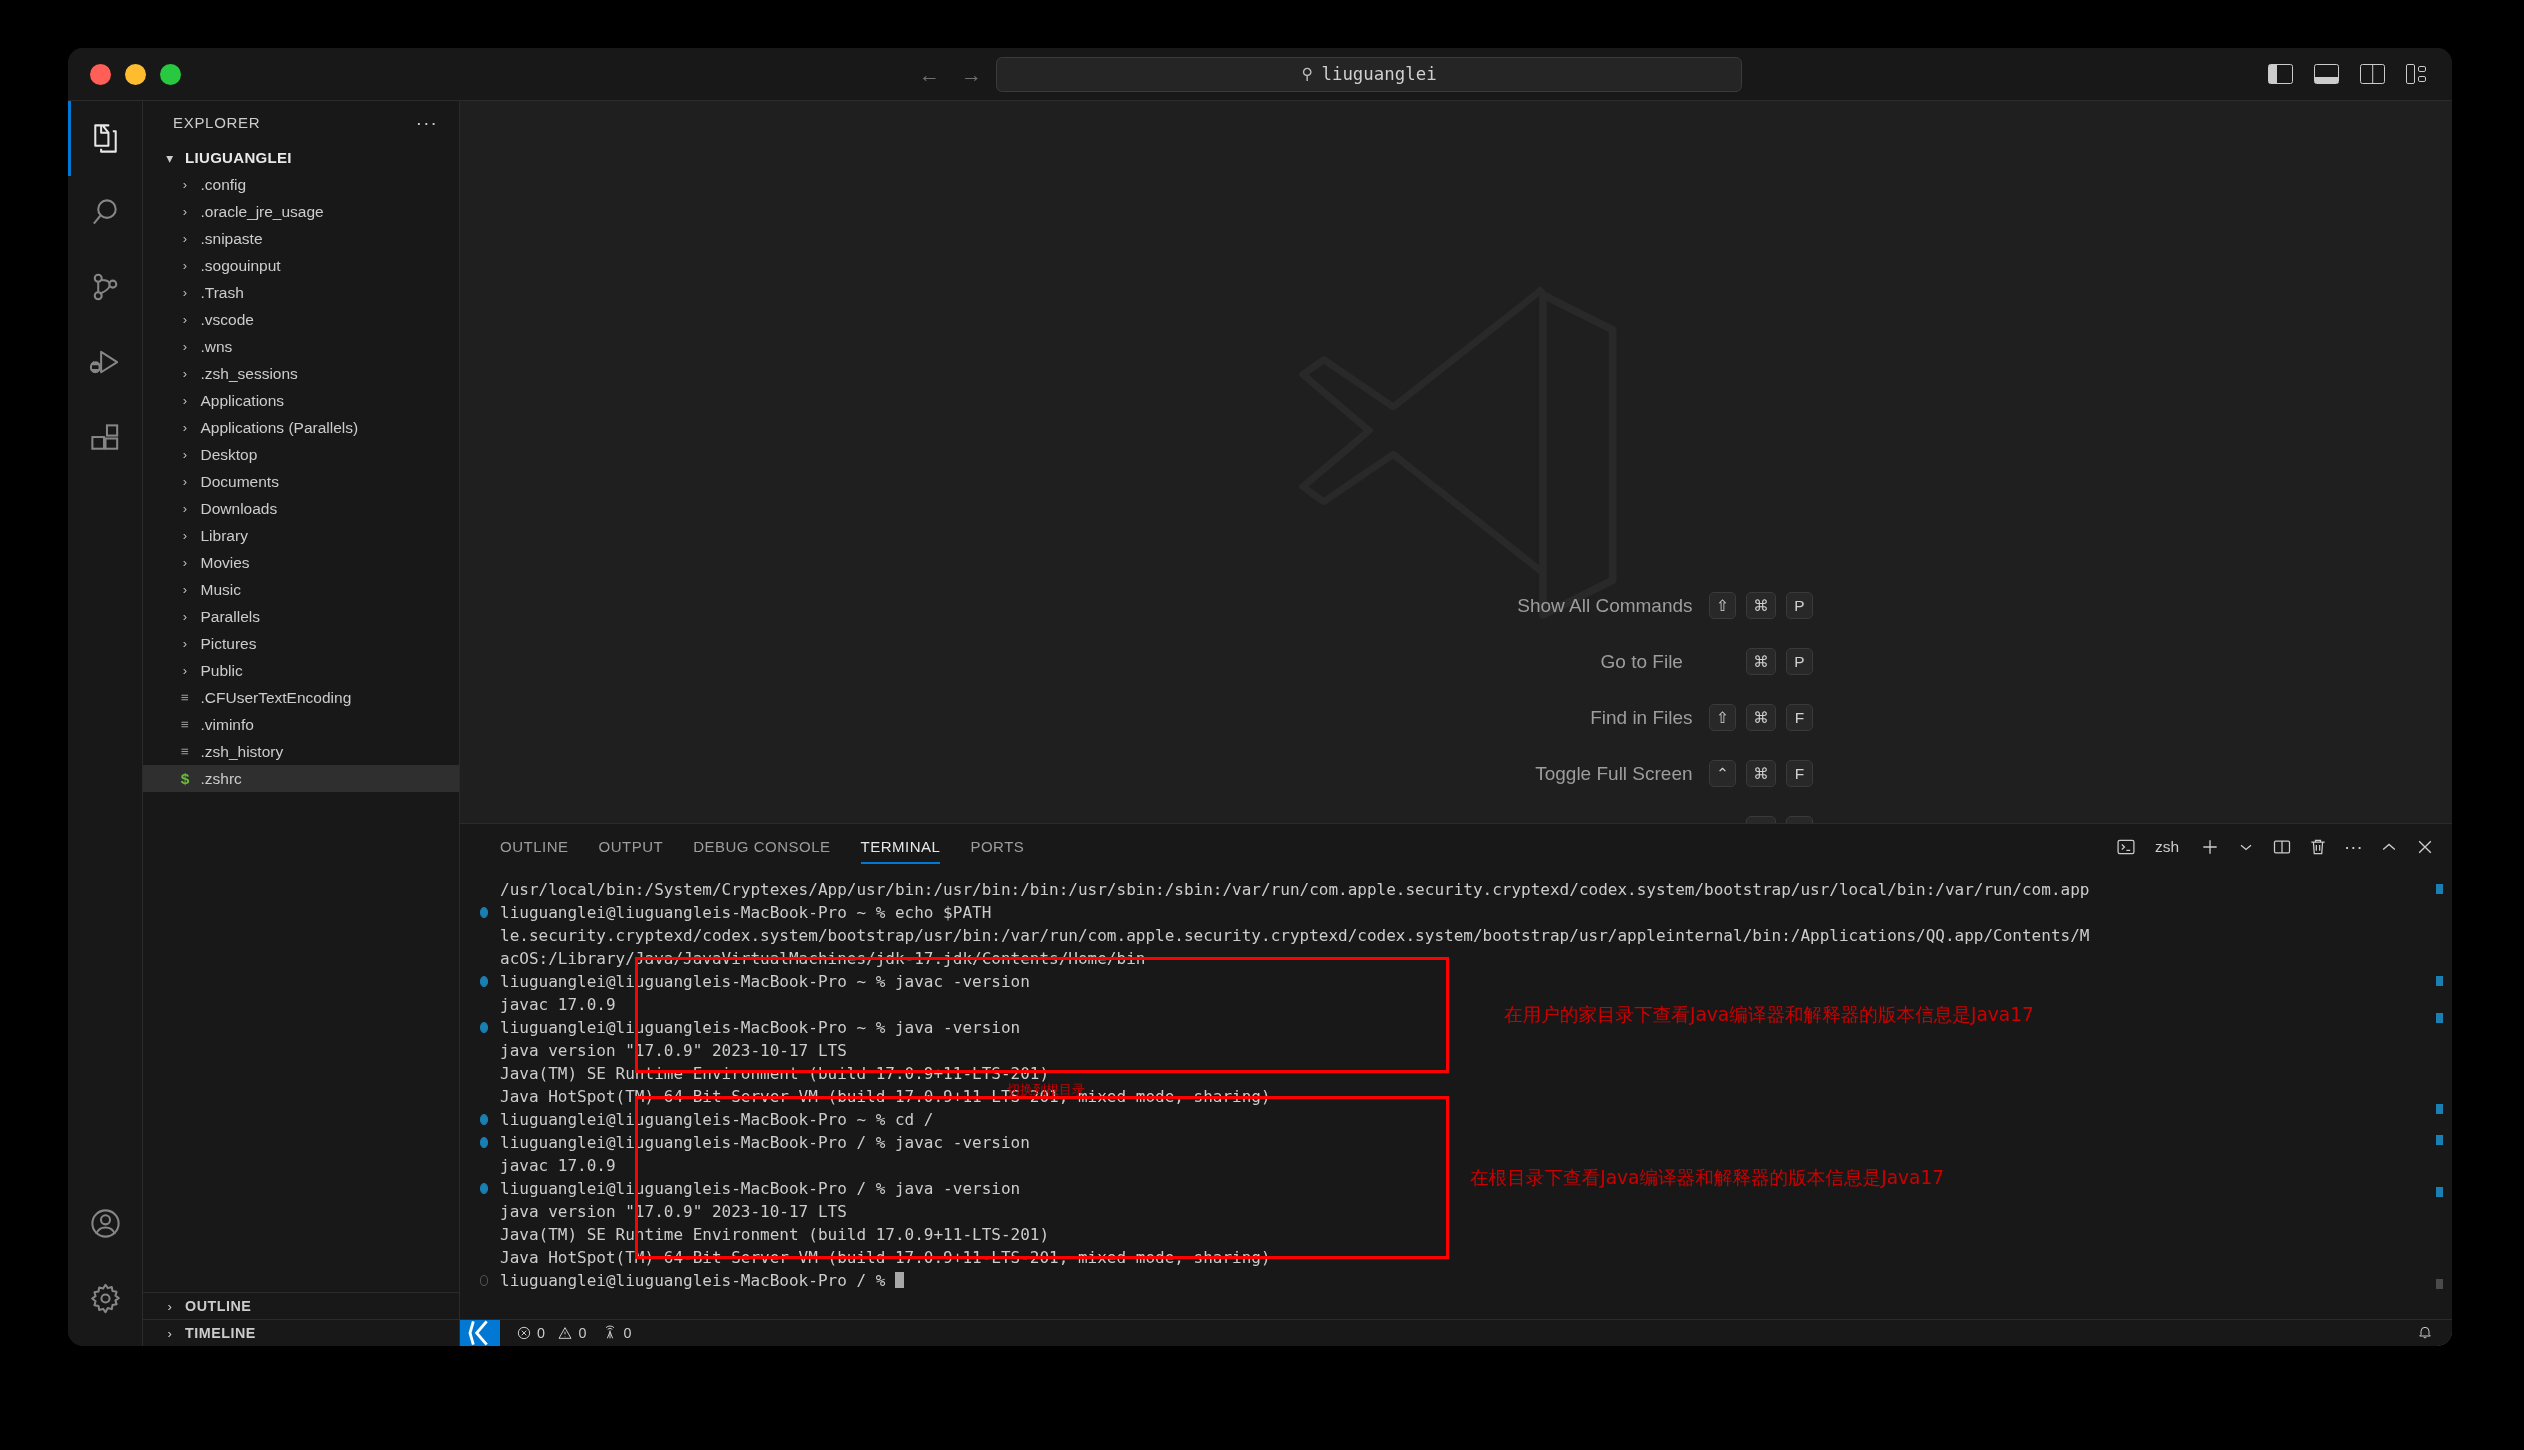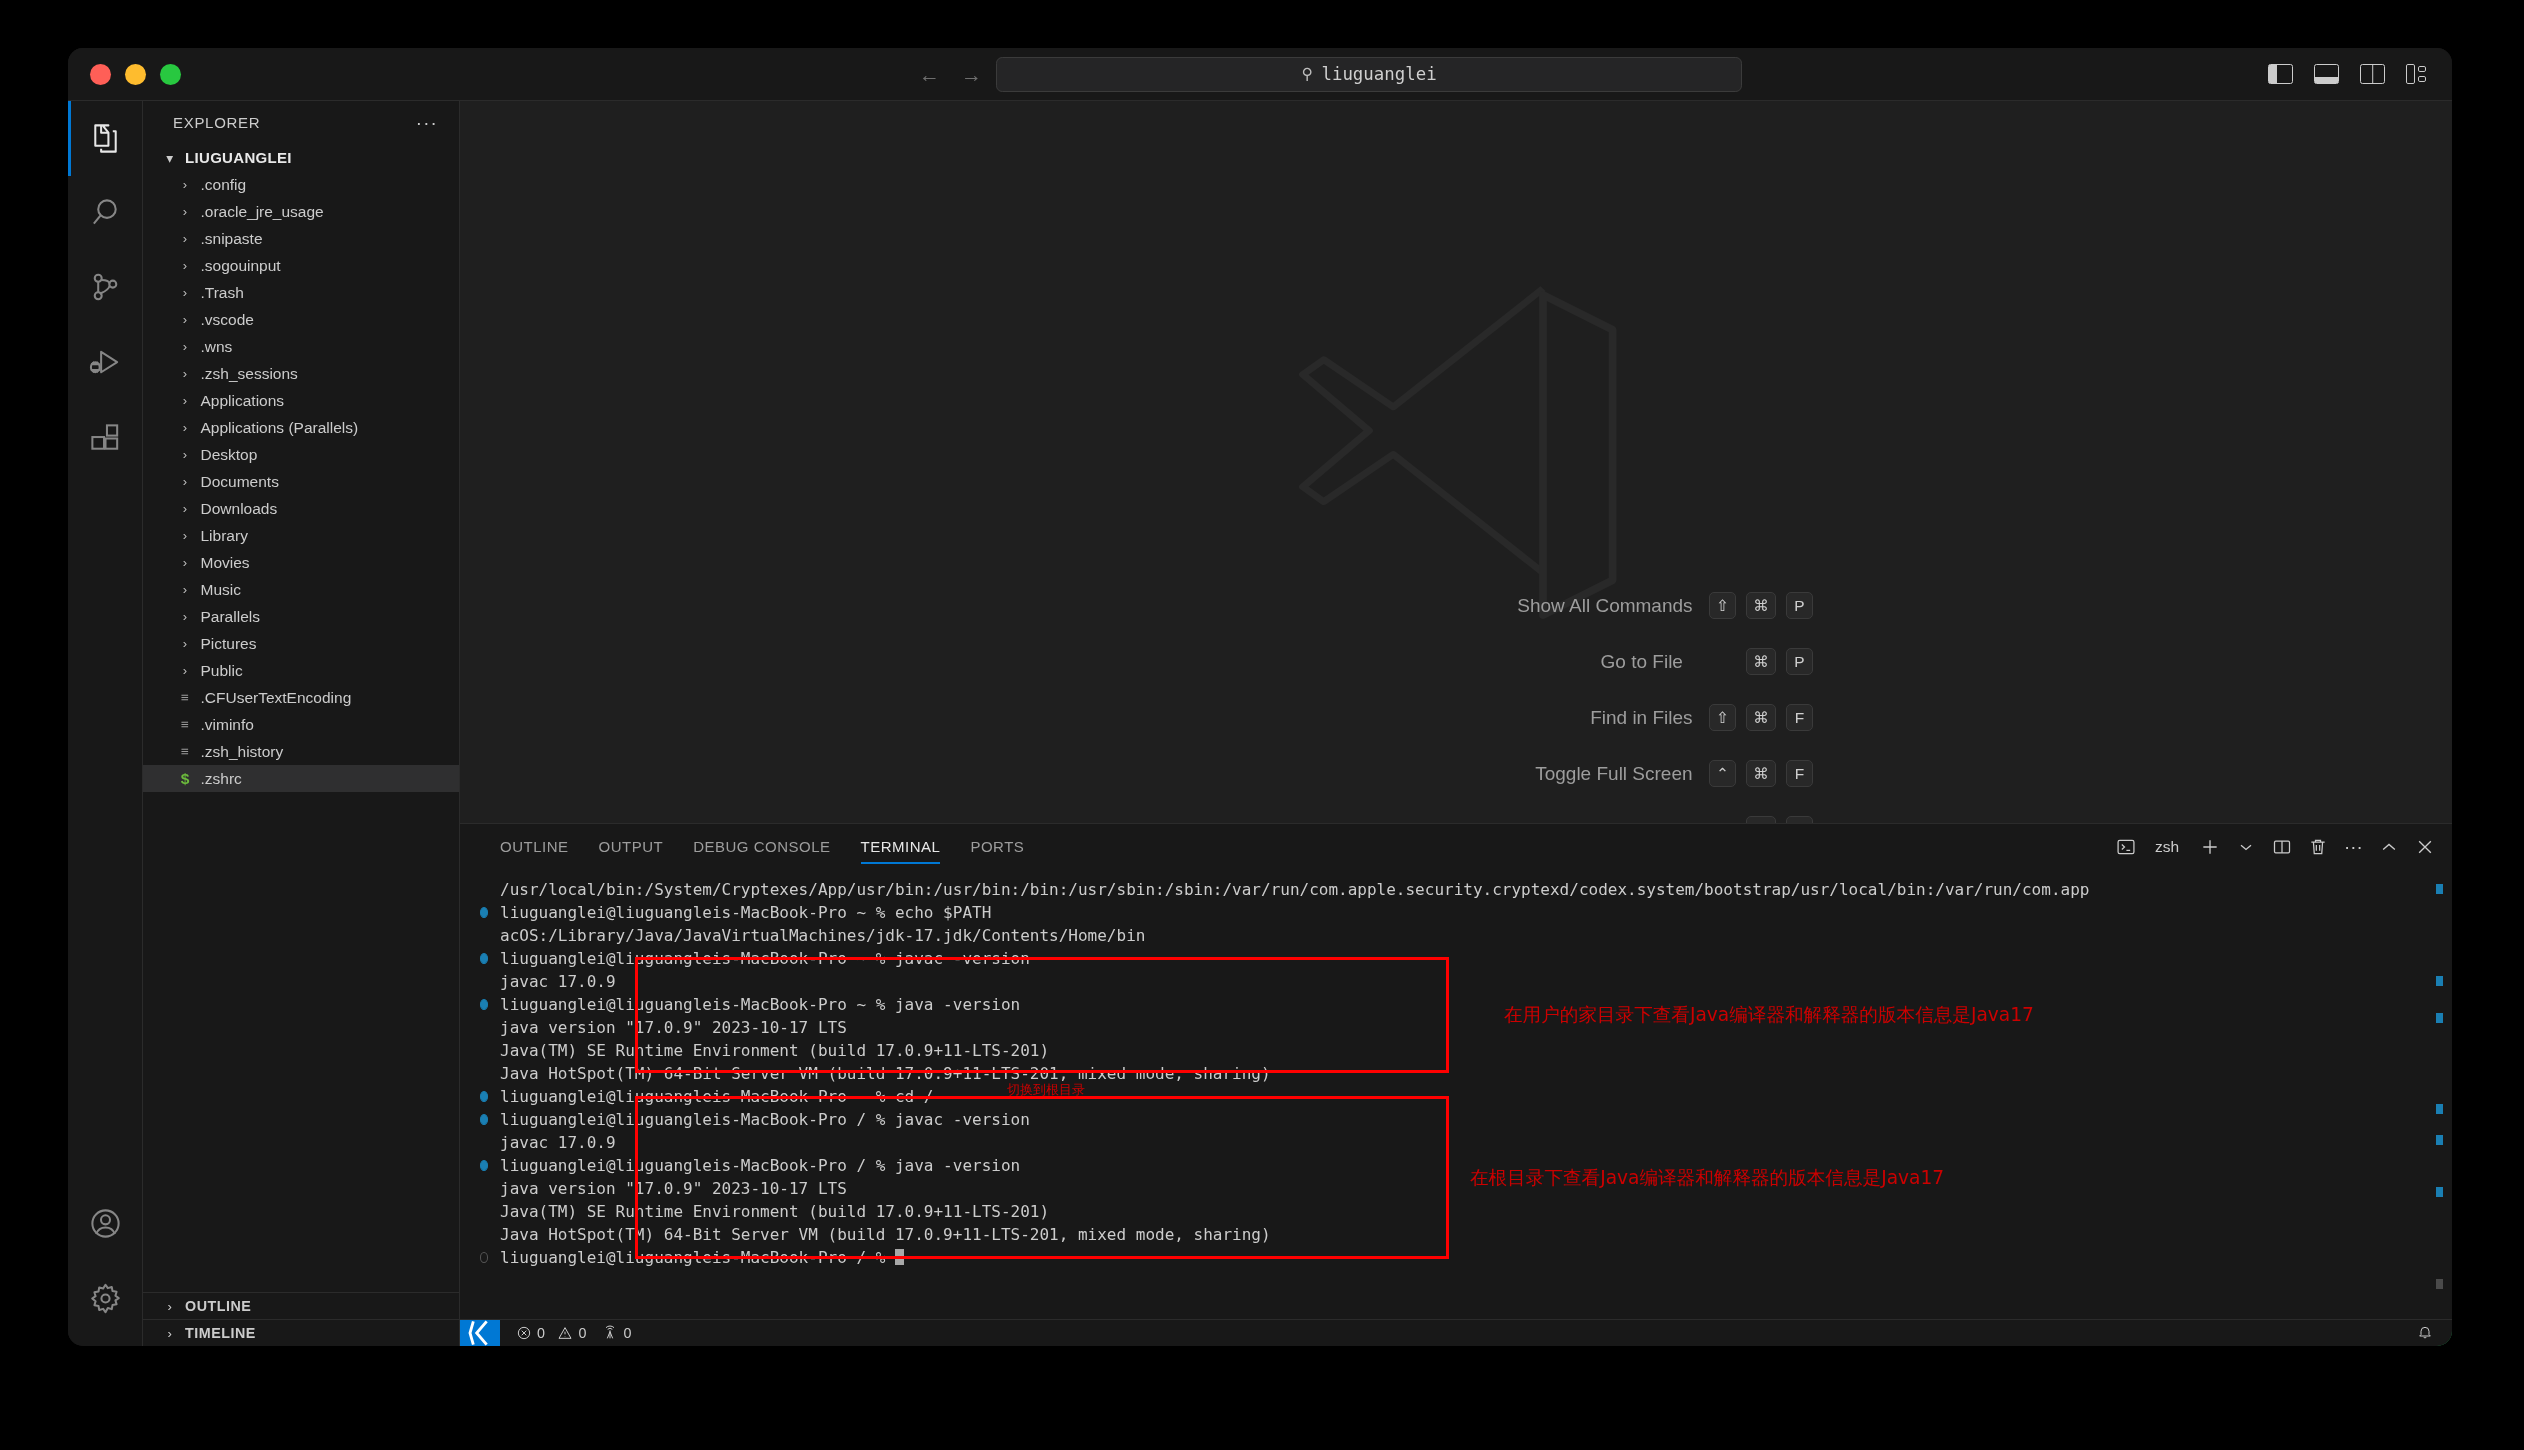--- a/index.html
+++ b/index.html
@@ -600,20 +600,21 @@
                     <path d="M5 5l14 14M19 5L5 19"></path>
                   </svg>
               </span>
             </div>
           </div>
 
           <div class="terminal">
             <div id="tlines">
                 <div class="tline"><span>/usr/local/bin:/System/Cryptexes/App/usr/bin:/usr/bin:/bin:/usr/sbin:/sbin:/var/run/com.apple.security.cryptexd/codex.system/bootstrap/usr/local/bin:/var/run/com.app</span></div>
                 <div class="tline"><span class="deco ok"></span><span>liuguanglei@liuguangleis-MacBook-Pro ~ % echo $PATH</span></div>
+                <div class="tline"><span>le.security.cryptexd/codex.system/bootstrap/usr/bin:/var/run/com.apple.security.cryptexd/codex.system/bootstrap/usr/appleinternal/bin:/Applications/QQ.app/Contents/M</span></div>
                 <div class="tline"><span>acOS:/Library/Java/JavaVirtualMachines/jdk-17.jdk/Contents/Home/bin</span></div>
                 <div class="tline"><span class="deco ok"></span><span>liuguanglei@liuguangleis-MacBook-Pro ~ % javac -version</span></div>
                 <div class="tline"><span>javac 17.0.9</span></div>
                 <div class="tline"><span class="deco ok"></span><span>liuguanglei@liuguangleis-MacBook-Pro ~ % java -version</span></div>
                 <div class="tline"><span>java version "17.0.9" 2023-10-17 LTS</span></div>
                 <div class="tline"><span>Java(TM) SE Runtime Environment (build 17.0.9+11-LTS-201)</span></div>
                 <div class="tline"><span>Java HotSpot(TM) 64-Bit Server VM (build 17.0.9+11-LTS-201, mixed mode, sharing)</span></div>
                 <div class="tline"><span class="deco ok"></span><span>liuguanglei@liuguangleis-MacBook-Pro ~ % cd /</span></div>
                 <div class="tline"><span class="deco ok"></span><span>liuguanglei@liuguangleis-MacBook-Pro / % javac -version</span></div>
                 <div class="tline"><span>javac 17.0.9</span></div>

